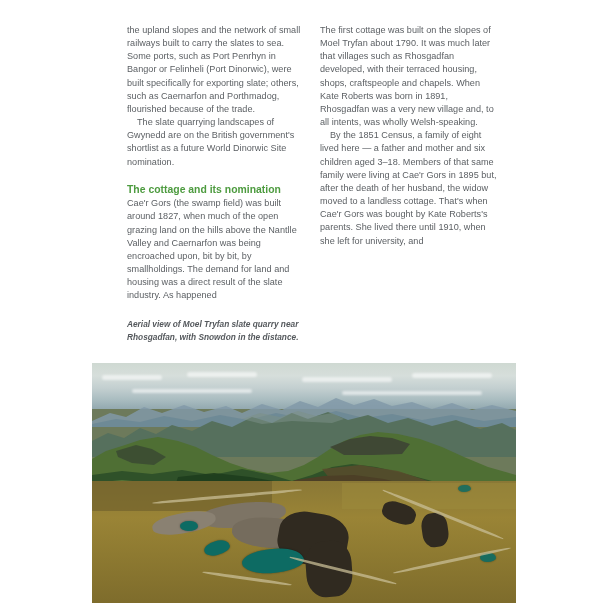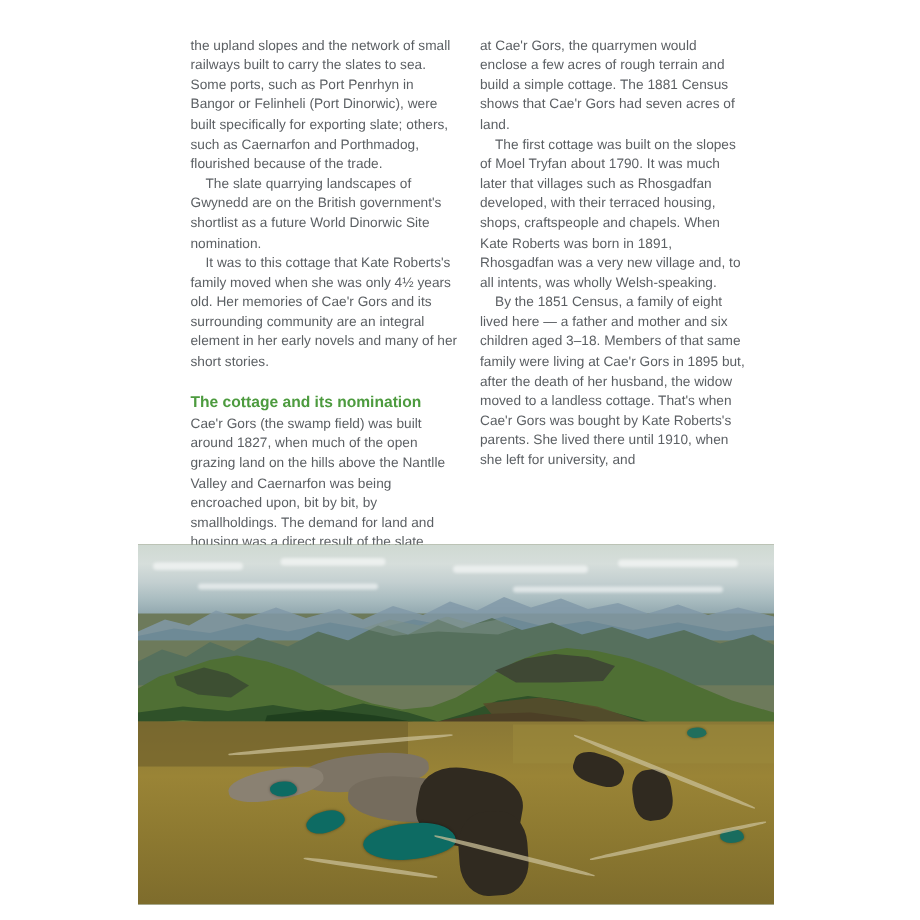--- a/index.html
+++ b/index.html
@@ -152,31 +152,29 @@
 </head>
 <body>
 
 <div id="page">
 
   <div class="columns">
 
     <div class="col">
       <p class="body first">the upland slopes and the network of small railways built to carry the slates to sea. Some ports, such as Port Penrhyn in Bangor or Felinheli (Port Dinorwic), were built specifically for exporting slate; others, such as Caernarfon and Porthmadog, flourished because of the trade.</p>
       <p class="body">The slate quarrying landscapes of Gwynedd are on the British government's shortlist as a future World Dinorwic Site nomination.</p>
-      <p class="body">It was to this cottage that Kate Roberts's family moved when she was only 4½ years old. Her memories of Cae'r Gors and its surrounding community are an integral element in her early novels and many of her short stories.</p>
 
       <h2 class="section-heading">The cottage and its nomination</h2>
 
       <p class="body first">Cae'r Gors (the swamp field) was built around 1827, when much of the open grazing land on the hills above the Nantlle Valley and Caernarfon was being encroached upon, bit by bit, by smallholdings. The demand for land and housing was a direct result of the slate industry. As happened</p>
 
       <p class="caption">Aerial view of Moel Tryfan slate quarry near Rhosgadfan, with Snowdon in the distance.</p>
     </div>
 
     <div class="col">
-      <p class="body first">at Cae'r Gors, the quarrymen would enclose a few acres of rough terrain and build a simple cottage. The 1881 Census shows that Cae'r Gors had seven acres of land.</p>
       <p class="body">The first cottage was built on the slopes of Moel Tryfan about 1790. It was much later that villages such as Rhosgadfan developed, with their terraced housing, shops, craftspeople and chapels. When Kate Roberts was born in 1891, Rhosgadfan was a very new village and, to all intents, was wholly Welsh-speaking.</p>
       <p class="body">By the 1851 Census, a family of eight lived here — a father and mother and six children aged 3–18. Members of that same family were living at Cae'r Gors in 1895 but, after the death of her husband, the widow moved to a landless cottage. That's when Cae'r Gors was bought by Kate Roberts's parents. She lived there until 1910, when she left for university, and</p>
     </div>
 
   </div>
 
   <div class="photo-wrap">
     <div class="photo">
 
       <div class="sky"></div>

